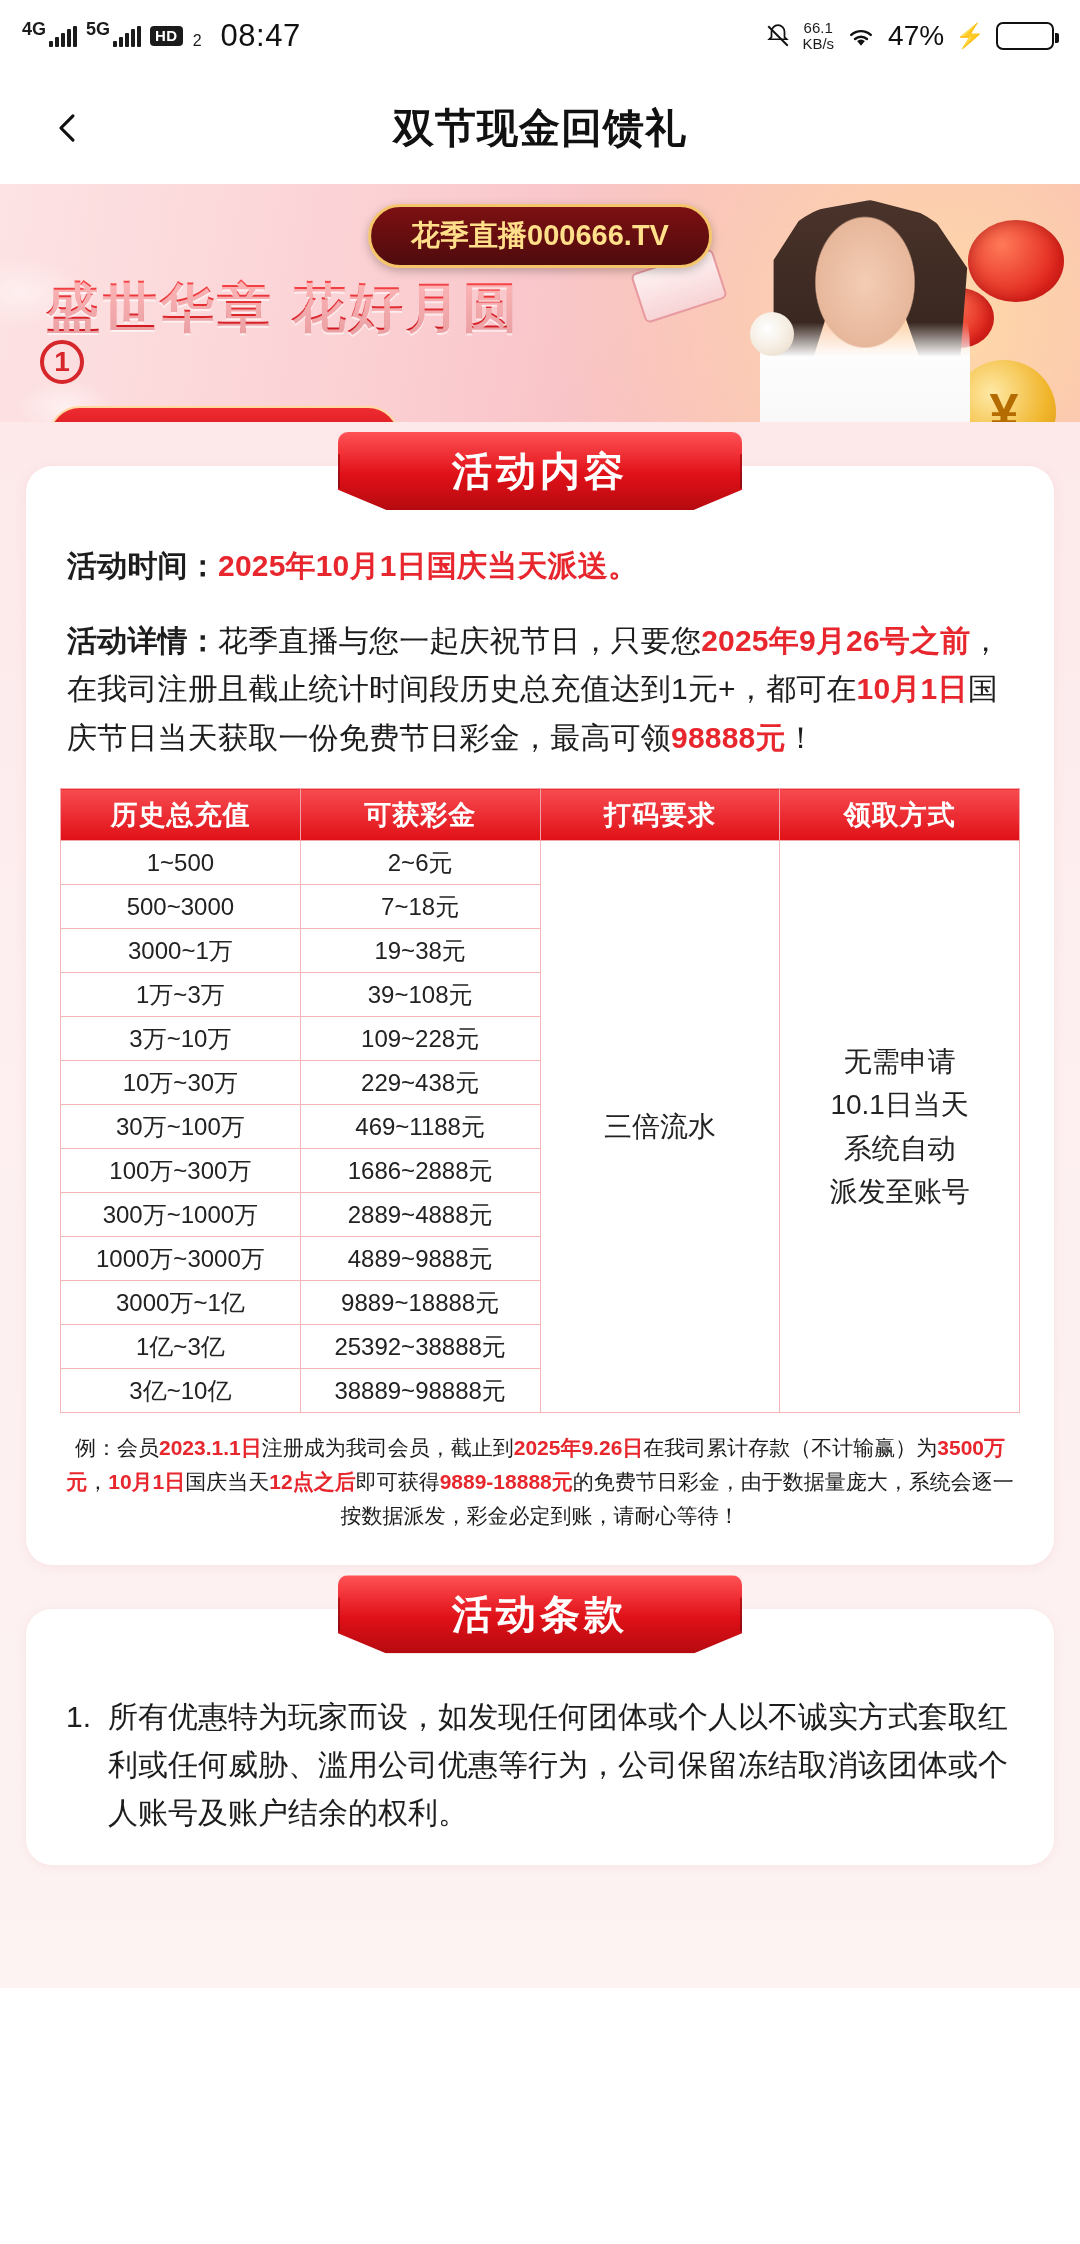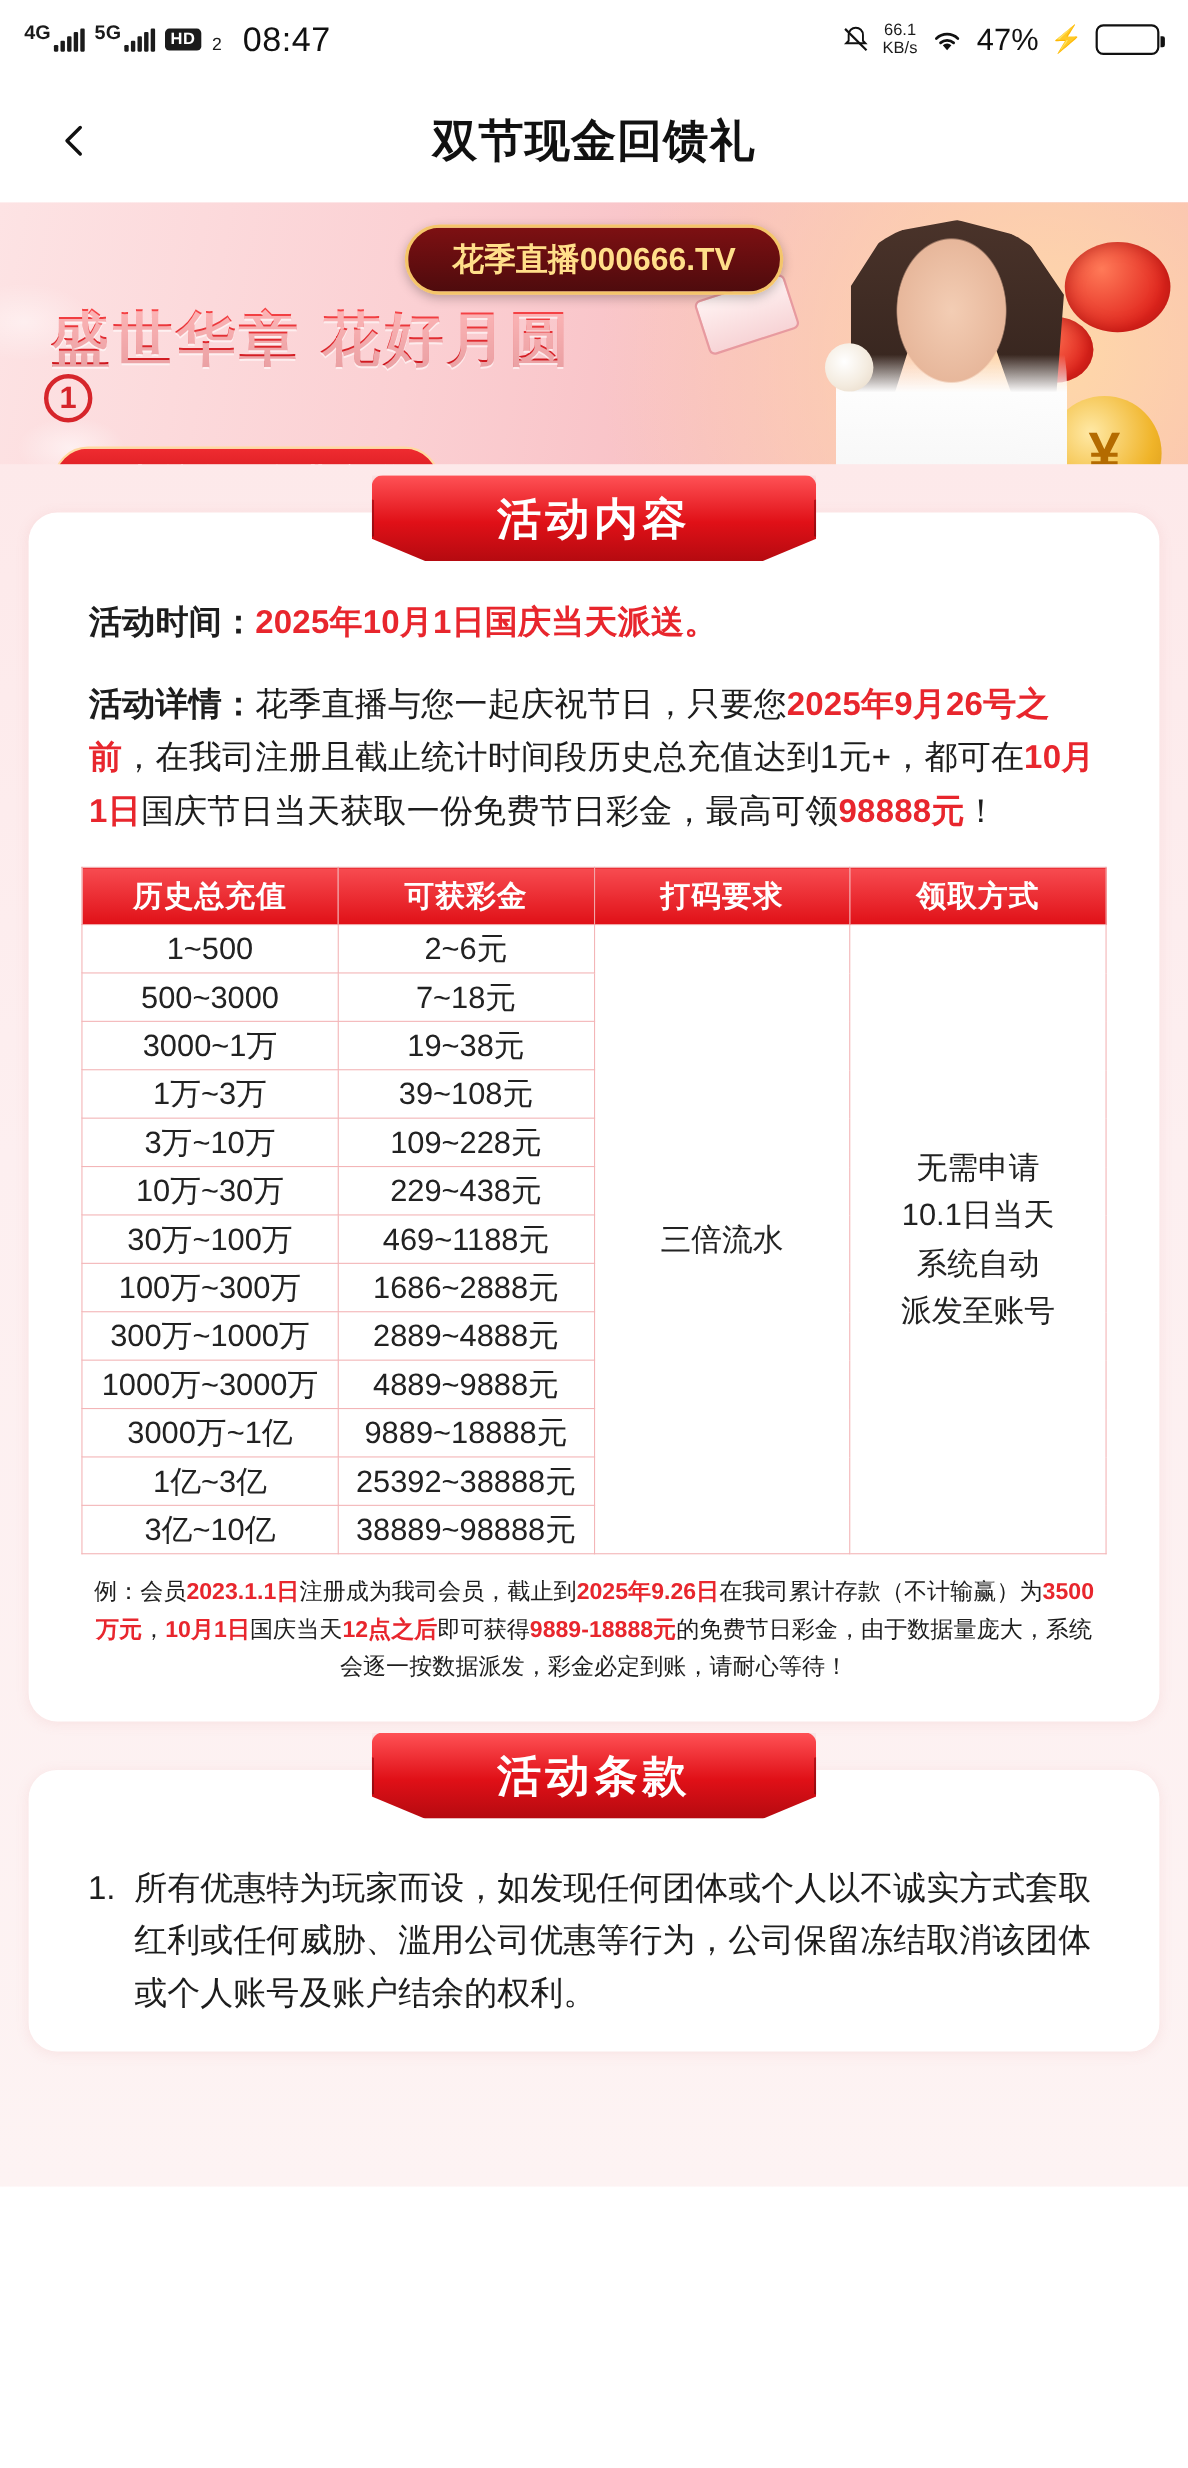--- a/index.html
+++ b/index.html
@@ -146,21 +146,21 @@
   .body-bg {
     position:absolute; top:422px; left:0; right:0; bottom:0;
     background:linear-gradient(180deg,#fde9ea 0%,#fdeff0 40%,#fdf3f3 100%);
     padding:0 26px;
   }
   .firework {
     position:absolute; right:28px; bottom:208px; width:190px; height:190px; opacity:.55;
   }
 
   .card {
-    position:relative; background:#ffffff; border-radius:26px; padding:62px 48px 28px;
+    position:relative; background:#ffffff; border-radius:26px; padding:62px 34px 28px;
     margin-top:44px; box-shadow:0 2px 12px rgba(214,120,125,.12);
   }
   .card-banner {
     position:absolute; top:-34px; left:50%; transform:translateX(-50%);
     width:404px; height:78px;
     background:linear-gradient(180deg,#ff5256 0%,#e01017 55%,#b50a10 100%);
     border-radius:10px;
     display:flex; align-items:center; justify-content:center;
     color:#ffffff; font-size:40px; font-weight:900; letter-spacing:4px;
     clip-path:polygon(0 0,100% 0,100% 74%,88% 100%,12% 100%,0 74%);
@@ -184,21 +184,21 @@
   table.tbl {
     width:100%; border-collapse:collapse; margin:6px 0 10px;
     table-layout:fixed;
   }
   table.tbl th {
     background:linear-gradient(180deg,#f74b50,#e01017);
     color:#fff; font-size:27px; font-weight:700; height:52px; border:1px solid #f0a6a8;
     letter-spacing:1px;
   }
   table.tbl td {
-    border:1px solid #f3b5b7; height:44px; text-align:center; font-size:28px; color:#222; background:#fff;
+    border:1px solid #f3b5b7; height:44px; text-align:center; font-size:24px; color:#222; background:#fff;
   }
   table.tbl td.mid { font-size:28px; }
   table.tbl td.way { font-size:28px; line-height:1.55; }
 
   .note {
     font-size:21px; line-height:1.62; color:#1d1d1d; margin:18px 4px 4px;text-align:center;
   }
 
   .terms-list { margin:22px 6px 0; }
   .terms-list li {

